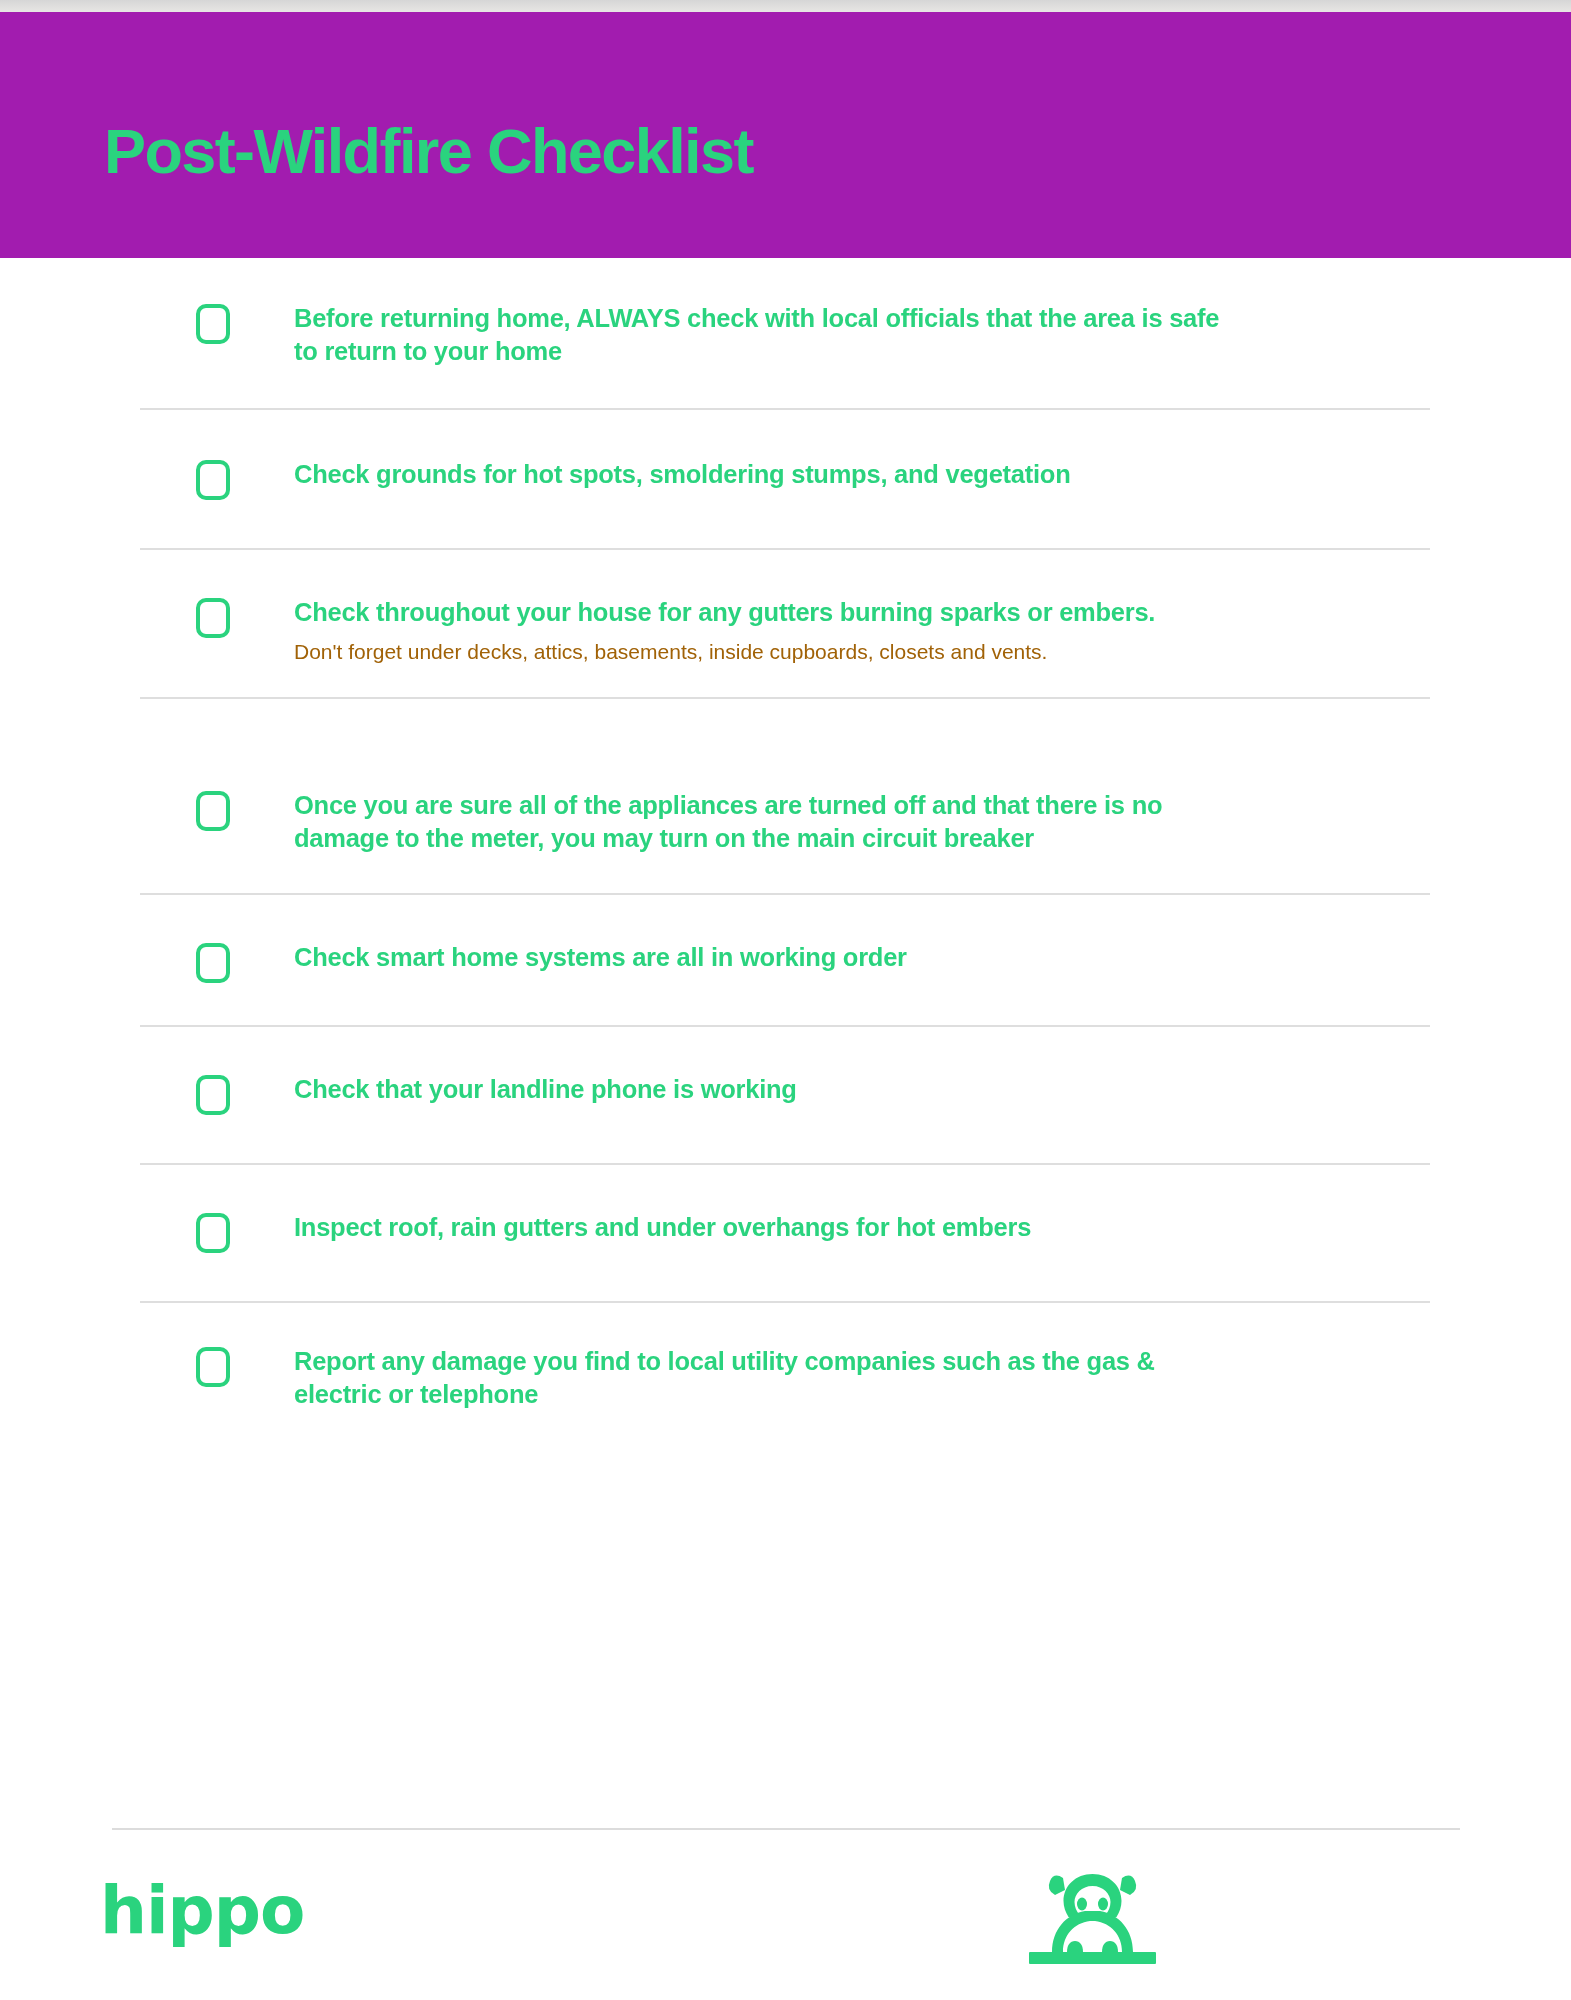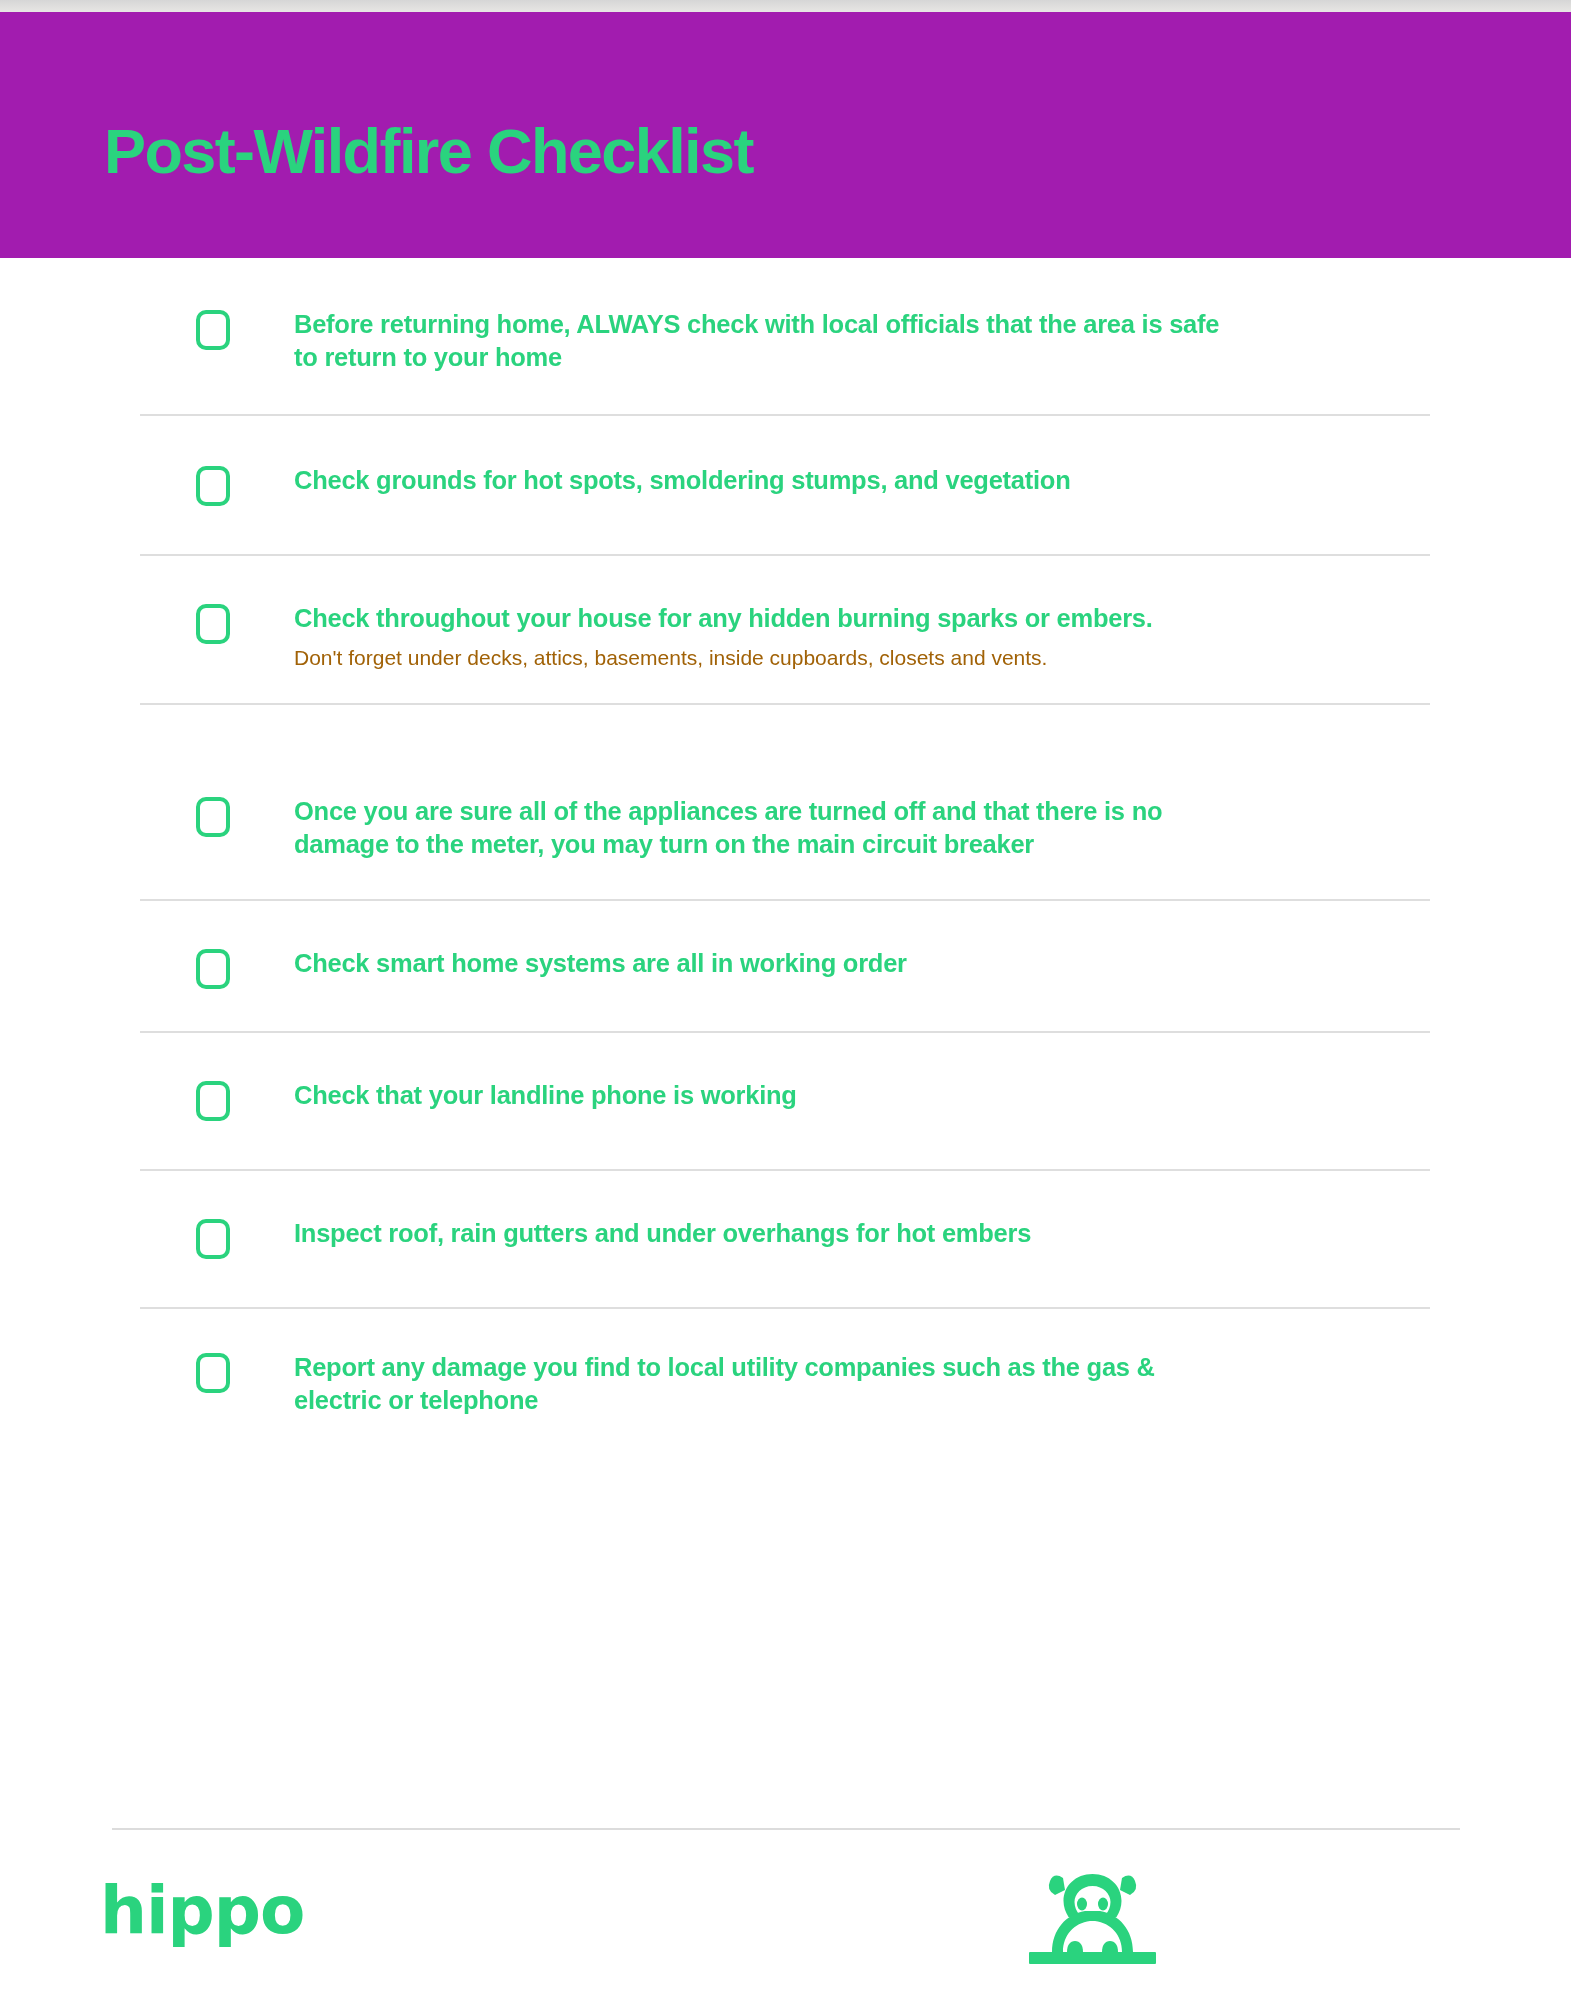--- a/index.html
+++ b/index.html
@@ -42,21 +42,21 @@
     font-weight: 700;
     letter-spacing: -1.6px;
     color: #2ad37e;
     line-height: 1;
     white-space: nowrap;
   }
 
   
   .checklist {
     position: absolute;
-    top: 264px;
+    top: 258px;
     left: 0;
     width: 1350px;
   }
   .check-row {
     position: relative;
     display: flex;
     align-items: flex-start;
     padding: 0;
     box-sizing: border-box;
   }
@@ -174,21 +174,21 @@
         <p class="row-title">Check grounds for hot spots, smoldering stumps, and vegetation</p>
       </div>
     </div>
   </div>
   <div class="divider"></div>
 
   <div class="check-row" style="padding-top:46px;padding-bottom:30px;">
     <div class="row-inner">
       <div class="checkbox"></div>
       <div class="row-text">
-        <p class="row-title">Check throughout your house for any hidden burning sparks or embers.</p>
+        <p class="row-title">Check throughout your house for any gutters burning sparks or embers.</p>
         <p class="row-sub">Don't forget under decks, attics, basements, inside cupboards, closets and vents.</p>
       </div>
     </div>
   </div>
   <div class="divider"></div>
 
   <div class="check-row" style="padding-top:42px;padding-bottom:38px;margin-top:48px;">
     <div class="row-inner">
       <div class="checkbox"></div>
       <div class="row-text">

